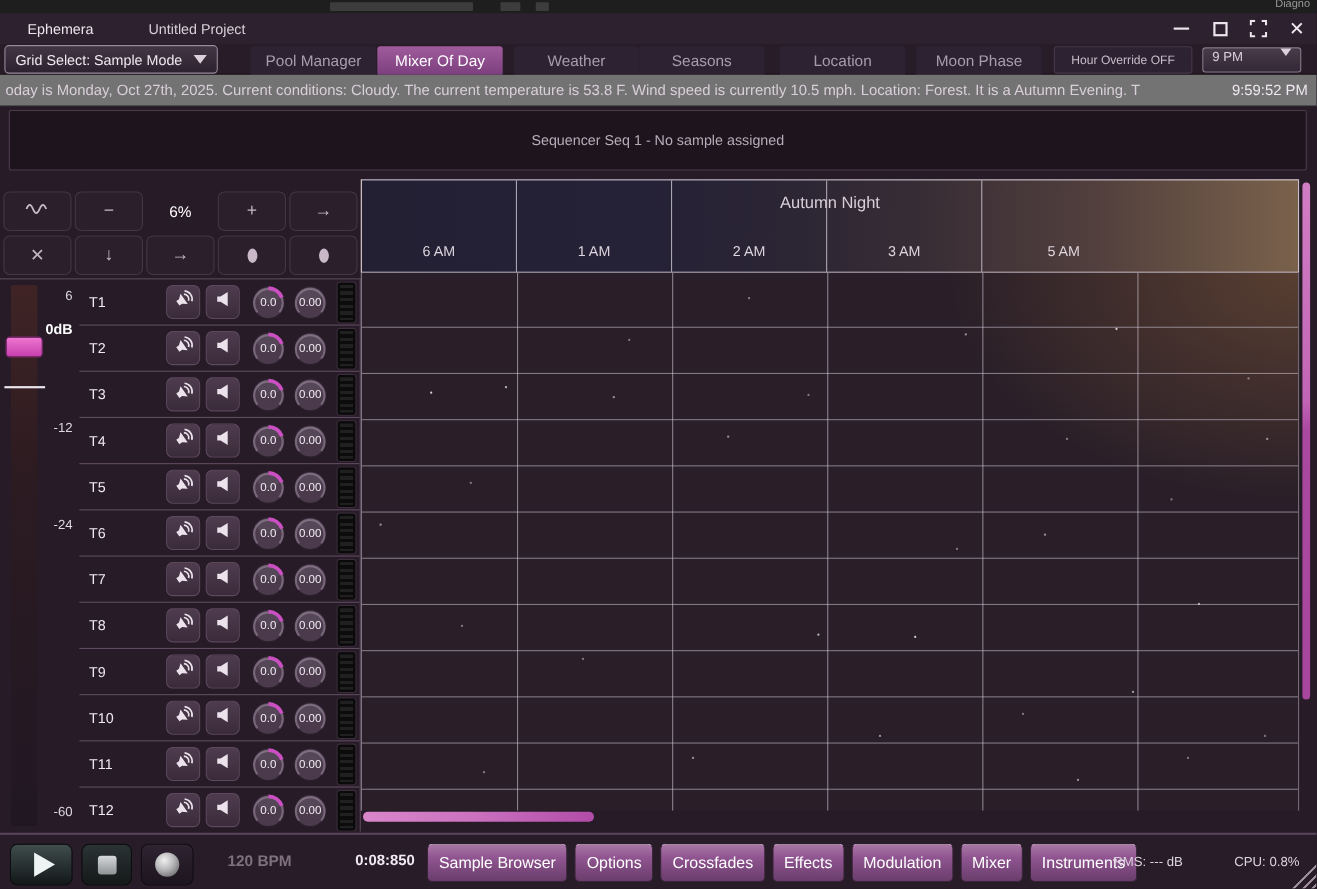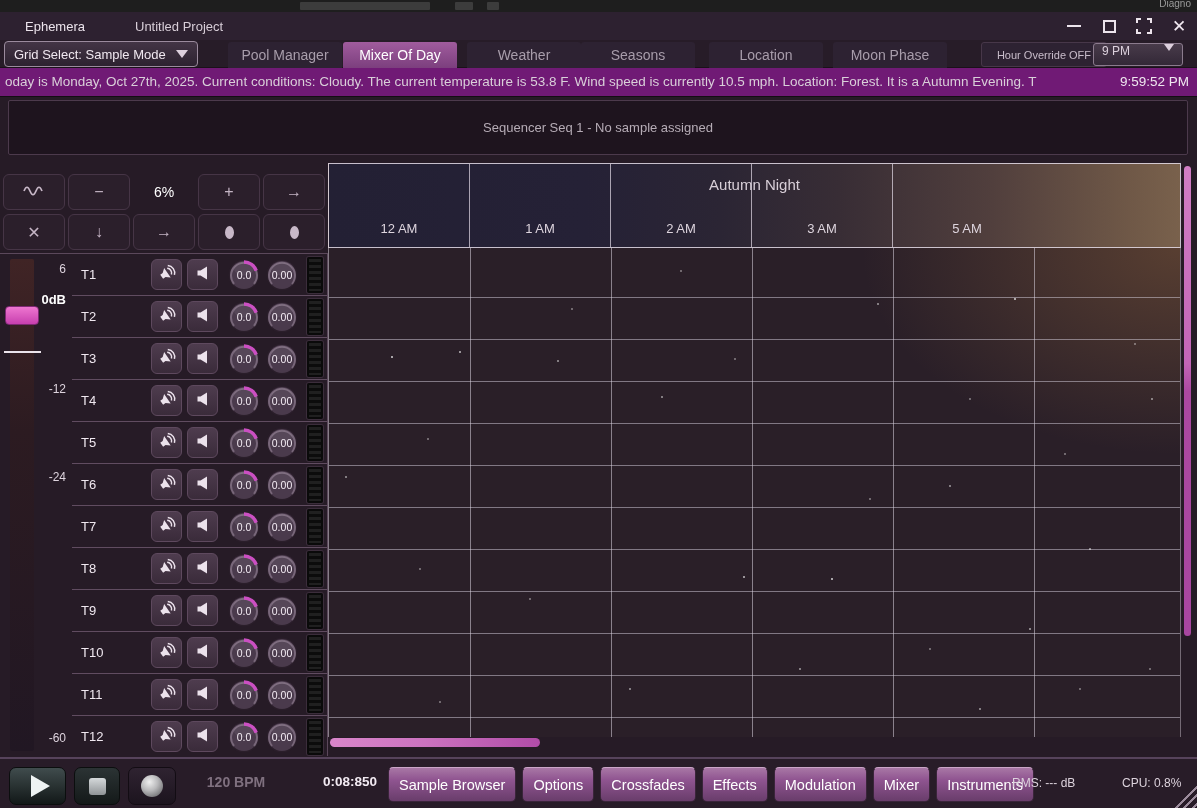--- a/index.html
+++ b/index.html
@@ -27,28 +27,28 @@
   .grid-select { position:absolute; left:4px; top:1px; width:194px; height:26px;
     background:linear-gradient(180deg,#433545,#2d2230); border:1px solid #9b8b9d; border-radius:4px;
     display:flex; align-items:center; padding:11px 9px; font-size:13px; color:#f0e8f0; }
   .dd-arrow { margin-left:auto; width:0; height:0; border-left:6px solid transparent; border-right:6px solid transparent; border-top:8px solid #ddd0dd; }
   .tab-strip { position:absolute; left:228px; top:2px; height:26px; display:flex; }
   .tab { height:26px; min-width:114px; padding:0 12px; display:flex; align-items:center; justify-content:center;
     font-size:14px; color:#a89dab; background:#2d2232; border-radius:3px 3px 0 0; }
   .tab.active { background:linear-gradient(180deg,#a05c9d,#7c3f7e); color:#ffffff; }
   .hour-override { position:absolute; left:958px; top:2px; width:126px; height:25px; background:#2d2232;
     border:1px solid #473749; border-radius:3px; display:flex; align-items:center; justify-content:center;
-    font-size:11px; color:#c8bcca;margin-left:23px; }
+    font-size:11px; color:#c8bcca; }
   .hour-select { position:absolute; left:1093px; top:3px; width:90px; height:23px;
     background:linear-gradient(180deg,#483b4a,#332837); border:1px solid #8b7b8d; border-radius:3px;
     display:flex; padding:0 8px; font-size:12px; color:#dcd1dc; }
   .hour-select .dd-arrow { border-left-width:5px; border-right-width:5px; border-top-width:7px; }
 
   
-  .ticker { position:absolute; left:0; top:68px; width:1197px; height:29px; background:#701a75; border-bottom:1px solid #140e14; }
+  .ticker { position:absolute; left:0; top:68px; width:1197px; height:29px; background:#737373; border-bottom:1px solid #140e14; }
   .ticker-text { position:absolute; left:5px; top:6px; font-size:13.5px; color:#d9cfd9; white-space:nowrap; }
   .clock { position:absolute; right:8px; top:6px; font-size:13.5px; color:#efe7ef;margin-left:29px; }
 
   
   .seq-box { position:absolute; left:8px; top:100px; width:1180px; height:55px; background:#1e141e;
     border:1px solid #4c3a4c; border-radius:2px; display:flex; align-items:center; justify-content:center; }
   .seq-status { font-size:13px; color:#b6acb6; }
 
   
   .left-toolbar { position:absolute; left:3px; top:174px; width:323px; }
@@ -688,21 +688,21 @@
           <path d="M7 26 A13 13 0 1 1 27 26" fill="none" stroke="rgba(228,208,228,0.3)" stroke-width="2"></path>
         </svg>
         <span class="knob-val">0.00</span>
       </div>
       <div class="meter"></div>
     </div>
   </div>
 
 <div class="grid-panel">
   <div class="grid-header">
-      <div class="gh-cell" style="width: 141px;">12 AM</div>
+      <div class="gh-cell" style="width: 141px;">6 AM</div>
       <div class="gh-cell" style="width: 141px;">1 AM</div>
       <div class="gh-cell" style="width: 141px;">2 AM</div>
       <div class="gh-cell" style="width: 141px;">3 AM</div>
       <div class="gh-cell" style="width: 148px;">5 AM</div>
     </div>
   <div class="grid-title">Autumn Night</div>
   <div class="grid-body">
       <div class="warm"></div>
       <div class="gv-line" style="left: 141px;"></div>
       <div class="gv-line" style="left: 282px;"></div>

